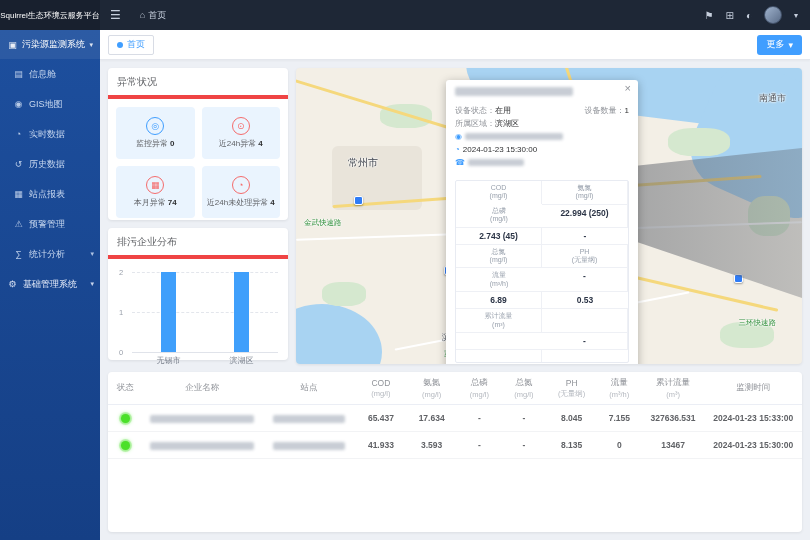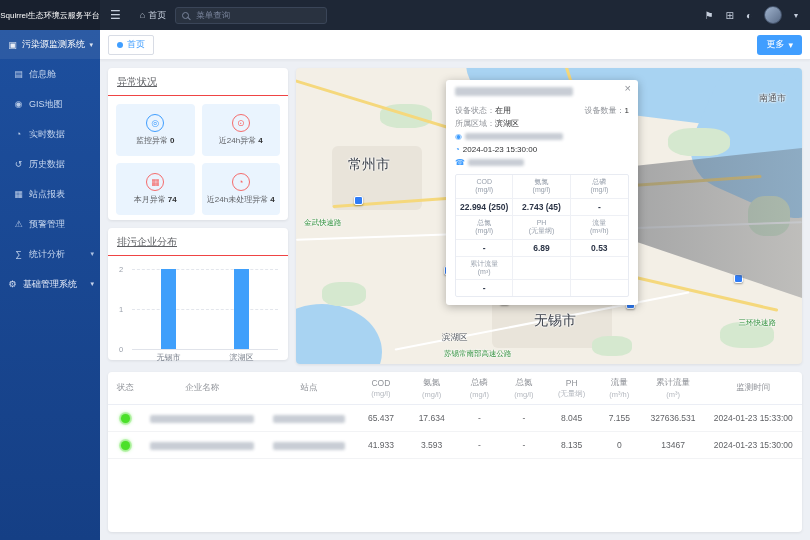--- a/index.html
+++ b/index.html
@@ -33,21 +33,21 @@
 
   
   .main{position:absolute;left:100px;top:30px;right:0;bottom:0;}
   .tabbar{height:30px;background:#fff;border-bottom:1px solid #e4e7ed;display:flex;align-items:center;padding:0 8px;box-shadow:0 1px 2px rgba(0,0,0,.04);}
   .tab{height:20px;border:1px solid #d8dce5;border-radius:2px;display:flex;align-items:center;gap:4px;padding:0 8px;font-size:9px;color:#409eff;background:#fff;cursor:pointer;}
   .tab-dot{width:6px;height:6px;border-radius:50%;background:#409eff;}
   .more-btn{margin-left:auto;height:20px;background:#409eff;color:#fff;border:none;border-radius:3px;font-size:9px;display:flex;align-items:center;gap:4px;padding:0 9px;cursor:pointer;}
   .content{position:absolute;top:30px;left:0;right:0;bottom:0;}
 
   .card{background:#fff;border-radius:4px;box-shadow:0 1px 3px rgba(0,0,0,.08);}
-  .card-title{font-size:10px;color:#606266;padding:7px 9px 6px;border-bottom:1px solid #ef4444;text-decoration:underline;}
+  .card-title{font-size:10px;color:#606266;padding:7px 9px 6px;border-bottom:4px solid #ef4444;}
 
   
   .abnormal-card{position:absolute;left:8px;top:8px;width:180px;height:152px;}
   .tiles{display:grid;grid-template-columns:1fr 1fr;gap:7px;padding:8px;}
   .tile{background:#eaf4fe;border-radius:4px;height:52px;display:flex;flex-direction:column;align-items:center;justify-content:center;gap:3px;cursor:pointer;}
   .tile-icon{width:18px;height:18px;border-radius:50%;border:1px solid currentColor;display:flex;align-items:center;justify-content:center;font-size:9px;}
   .tile.blue .tile-icon{color:#409eff;}
   .tile.red  .tile-icon{color:#f56c6c;}
   .tile-text{font-size:8px;color:#606266;white-space:nowrap;}
   .tile-text b{color:#303133;margin-left:2px;}
@@ -82,21 +82,21 @@
   .road{position:absolute;border-radius:2px;}
   .road.y{background:#f5d87c;height:3px;}
   .road.w{background:#ffffff;height:2px;}
   .r1{width:430px;left:36px;top:122px;transform:rotate(-4deg);}
   .r2{width:310px;left:176px;top:206px;transform:rotate(13deg);}
   .r3{width:210px;left:196px;top:92px;transform:rotate(72deg);}
   .r4{width:506px;left:0;top:162px;transform:rotate(-2deg);}
   .r5{width:300px;left:96px;top:252px;transform:rotate(-11deg);}
   .r6{width:270px;left:-22px;top:46px;transform:rotate(17deg);}
   .map-label{position:absolute;font-size:9px;color:#4a5058;text-shadow:0 0 2px #fff,0 0 2px #fff,0 0 3px #fff;white-space:nowrap;z-index:2;}
-  .map-label.big{font-size:14px;color:#3c414b;}
+  .map-label.big{font-size:10px;color:#3c414b;}
   .map-label.road-lbl{color:#2f8f3a;font-size:7.5px;}
   .lbl-jingjiang{left:268px;top:12px;}
   .lbl-nantong{right:16px;top:24px;}
   .lbl-changzhou{left:52px;top:88px;}
   .lbl-wuxi{left:238px;top:244px;}
   .lbl-binhu{left:146px;top:264px;font-size:8.5px;}
   .lbl-road1{left:8px;top:150px;}
   .lbl-road2{right:26px;bottom:36px;}
   .lbl-road3{left:148px;bottom:5px;}
   .marker{position:absolute;width:9px;height:9px;border-radius:2px;background:#2f7cf6;border:1px solid #fff;box-shadow:0 1px 2px rgba(0,0,0,.35);z-index:3;cursor:pointer;}
@@ -110,54 +110,50 @@
   
   .popup{position:absolute;left:150px;top:12px;width:192px;background:#fff;border-radius:3px;
          box-shadow:0 2px 10px rgba(0,0,0,.28);padding:7px 9px 8px;font-size:8px;color:#606266;z-index:5;}
   .popup-close{position:absolute;top:3px;right:7px;color:#909399;font-size:11px;cursor:pointer;line-height:1;}
   .redact{display:inline-block;background:#c8cdd5;border-radius:2px;filter:blur(1.4px);vertical-align:middle;}
   .popup-title-redact{width:118px;height:9px;margin-bottom:7px;}
   .popup-row{display:flex;justify-content:space-between;align-items:center;margin:3px 0;line-height:1.25;}
   .popup-row .lab{color:#909399;}
   .popup-row .val{color:#303133;}
   .picon{color:#409eff;font-size:8px;margin-right:3px;}
-  .pgrid{display:grid;grid-template-columns:1fr 1fr 1fr;border:1px solid #e8ebf2;margin-top:6px;border-radius:2px;}
+  .pgrid{display:grid;grid-template-columns:1fr 1fr;border:1px solid #e8ebf2;margin-top:12px;border-radius:2px;}
   .pcell{border-right:1px solid #eef0f5;border-top:1px solid #eef0f5;text-align:center;padding:3px 1px;min-height:13px;}
   .pcell:nth-child(3n){border-right:none;}
   .pcell:nth-child(-n+3){border-top:none;}
   .phead{font-size:7px;color:#98a0ac;line-height:1.2;}
   .pval{font-size:8.5px;font-weight:700;color:#2b3446;}
 
   
   .monitor-card{position:absolute;left:8px;right:8px;top:312px;bottom:8px;overflow:hidden;}
   table.mon{width:100%;border-collapse:collapse;table-layout:fixed;}
   table.mon th{font-weight:normal;color:#909399;font-size:8.5px;padding:5px 2px;border-bottom:1px solid #ebeef5;text-align:center;vertical-align:middle;}
-  table.mon td{color:#606266;font-size:8.5px;padding:8px 2px;border-bottom:1px solid #f2f3f5;text-align:center;}
+  table.mon td{color:#606266;font-size:8.5px;padding:8px 2px;border-bottom:1px solid #f2f3f5;text-align:center;font-weight:bold;}
   .col-unit{font-size:7.5px;color:#b4b8bf;margin-top:1px;}
   .col-unit:empty{display:none;}
   .status-dot{width:9px;height:9px;border-radius:50%;background:#4be02a;box-shadow:0 0 0 2px rgba(75,224,42,.25),0 0 4px #4be02a;margin:0 auto;}
   .td-redact-co{width:104px;height:8px;}
   .td-redact-st{width:72px;height:8px;}
   tr.data-row{cursor:pointer;}
 </style>
 </head>
 <body>
 
 <div class="app">
 
   <div class="topbar">
     <div class="brand">Squirrel生态环境云服务平台</div>
     <div class="hamburger">☰</div>
     <div class="home-crumb">
       <span>⌂</span>
       <span>首页</span>
-    </div>
-    <div class="search-box">
-      <span class="search-glyph"></span>
-      <input type="text" placeholder="菜单查询" style="">
     </div>
     <div class="topbar-right">
       <span class="tb-icon">⚑</span>
       <span class="tb-icon">⊞</span>
       <span class="tb-icon">◐</span>
       <span class="avatar"></span>
       <span class="tb-caret">▾</span>
     </div>
   </div>
 

